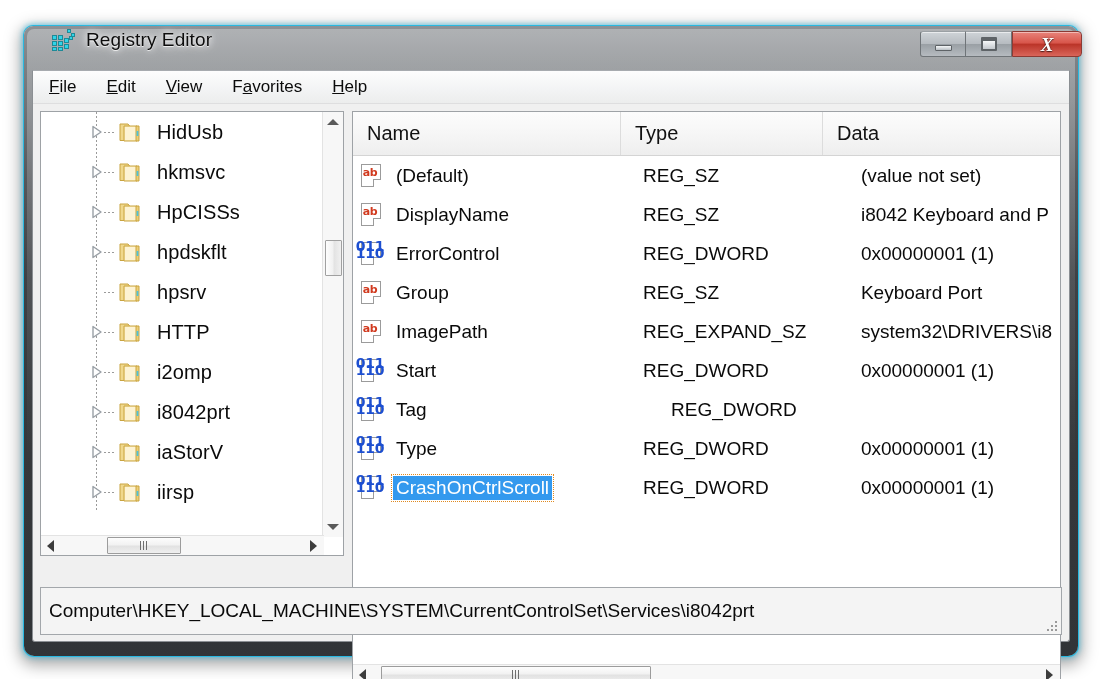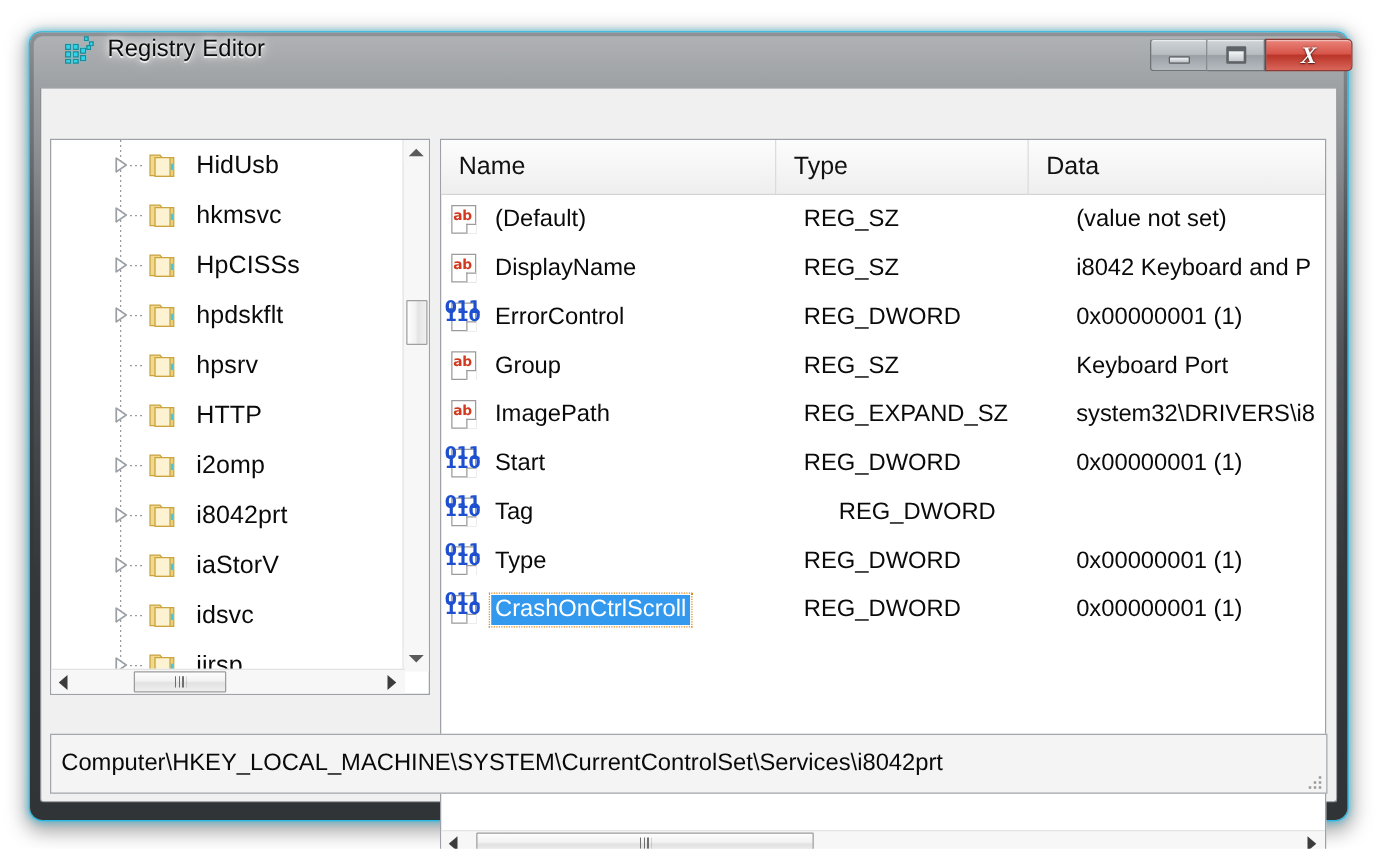--- a/index.html
+++ b/index.html
@@ -446,20 +446,27 @@
         <div class="glyph-max"></div>
       </div>
       <div class="wbtn close">
         <div class="glyph-close">X</div>
       </div>
     </div>
   </div>
 
   <div class="client">
 
+    <div class="menu-bar">
+      <div class="menu-item"><u>F</u>ile</div>
+      <div class="menu-item"><u>E</u>dit</div>
+      <div class="menu-item"><u>V</u>iew</div>
+      <div class="menu-item">F<u>a</u>vorites</div>
+      <div class="menu-item"><u>H</u>elp</div>
+    </div>
 
     <div class="panes">
 
       <div class="pane pane-left">
         <div class="tree-viewport" id="tree-host">
             <div class="tree-row">
               <span class="dots-v"></span>
               <span class="exp-tri"><svg width="12" height="14" viewBox="0 0 12 14">
                   <path d="M2 1.5 L10 7 L2 12.5 Z" fill="#ffffff" stroke="#9aa0a6" stroke-width="1.4" stroke-linejoin="round"></path>
                 </svg></span>
@@ -582,35 +589,20 @@
                 </svg></span>
               <span class="dots-h"></span>
               <span class="folder"><svg width="25" height="22" viewBox="0 0 25 22">
                   <path d="M1 3 h8 l2 2.5 h2 v14 H1 Z" fill="#f0d88c" stroke="#c9a441" stroke-width="1"></path>
                   <path d="M5 5 h13 v15 H5 Z" fill="#fbeab4" stroke="#c9a441" stroke-width="1"></path>
                   <path d="M6 6 h11 v13 H6 Z" fill="#fdf3d3" stroke="none"></path>
                   <path d="M17 5 h3 v15 h-3 Z" fill="#eccf79" stroke="#c9a441" stroke-width="1"></path>
                   <rect x="17.6" y="10" width="1.8" height="5" fill="#4fc3d8"></rect>
                 </svg></span>
               <span class="tree-label">iaStorV</span>
-            </div>
-            <div class="tree-row">
-              <span class="dots-v"></span>
-              <span class="exp-tri"><svg width="12" height="14" viewBox="0 0 12 14">
-                  <path d="M2 1.5 L10 7 L2 12.5 Z" fill="#ffffff" stroke="#9aa0a6" stroke-width="1.4" stroke-linejoin="round"></path>
-                </svg></span>
-              <span class="dots-h"></span>
-              <span class="folder"><svg width="25" height="22" viewBox="0 0 25 22">
-                  <path d="M1 3 h8 l2 2.5 h2 v14 H1 Z" fill="#f0d88c" stroke="#c9a441" stroke-width="1"></path>
-                  <path d="M5 5 h13 v15 H5 Z" fill="#fbeab4" stroke="#c9a441" stroke-width="1"></path>
-                  <path d="M6 6 h11 v13 H6 Z" fill="#fdf3d3" stroke="none"></path>
-                  <path d="M17 5 h3 v15 h-3 Z" fill="#eccf79" stroke="#c9a441" stroke-width="1"></path>
-                  <rect x="17.6" y="10" width="1.8" height="5" fill="#4fc3d8"></rect>
-                </svg></span>
-              <span class="tree-label">idsvc</span>
             </div>
             <div class="tree-row">
               <span class="dots-v"></span>
               <span class="exp-tri"><svg width="12" height="14" viewBox="0 0 12 14">
                   <path d="M2 1.5 L10 7 L2 12.5 Z" fill="#ffffff" stroke="#9aa0a6" stroke-width="1.4" stroke-linejoin="round"></path>
                 </svg></span>
               <span class="dots-h"></span>
               <span class="folder"><svg width="25" height="22" viewBox="0 0 25 22">
                   <path d="M1 3 h8 l2 2.5 h2 v14 H1 Z" fill="#f0d88c" stroke="#c9a441" stroke-width="1"></path>
                   <path d="M5 5 h13 v15 H5 Z" fill="#fbeab4" stroke="#c9a441" stroke-width="1"></path>

